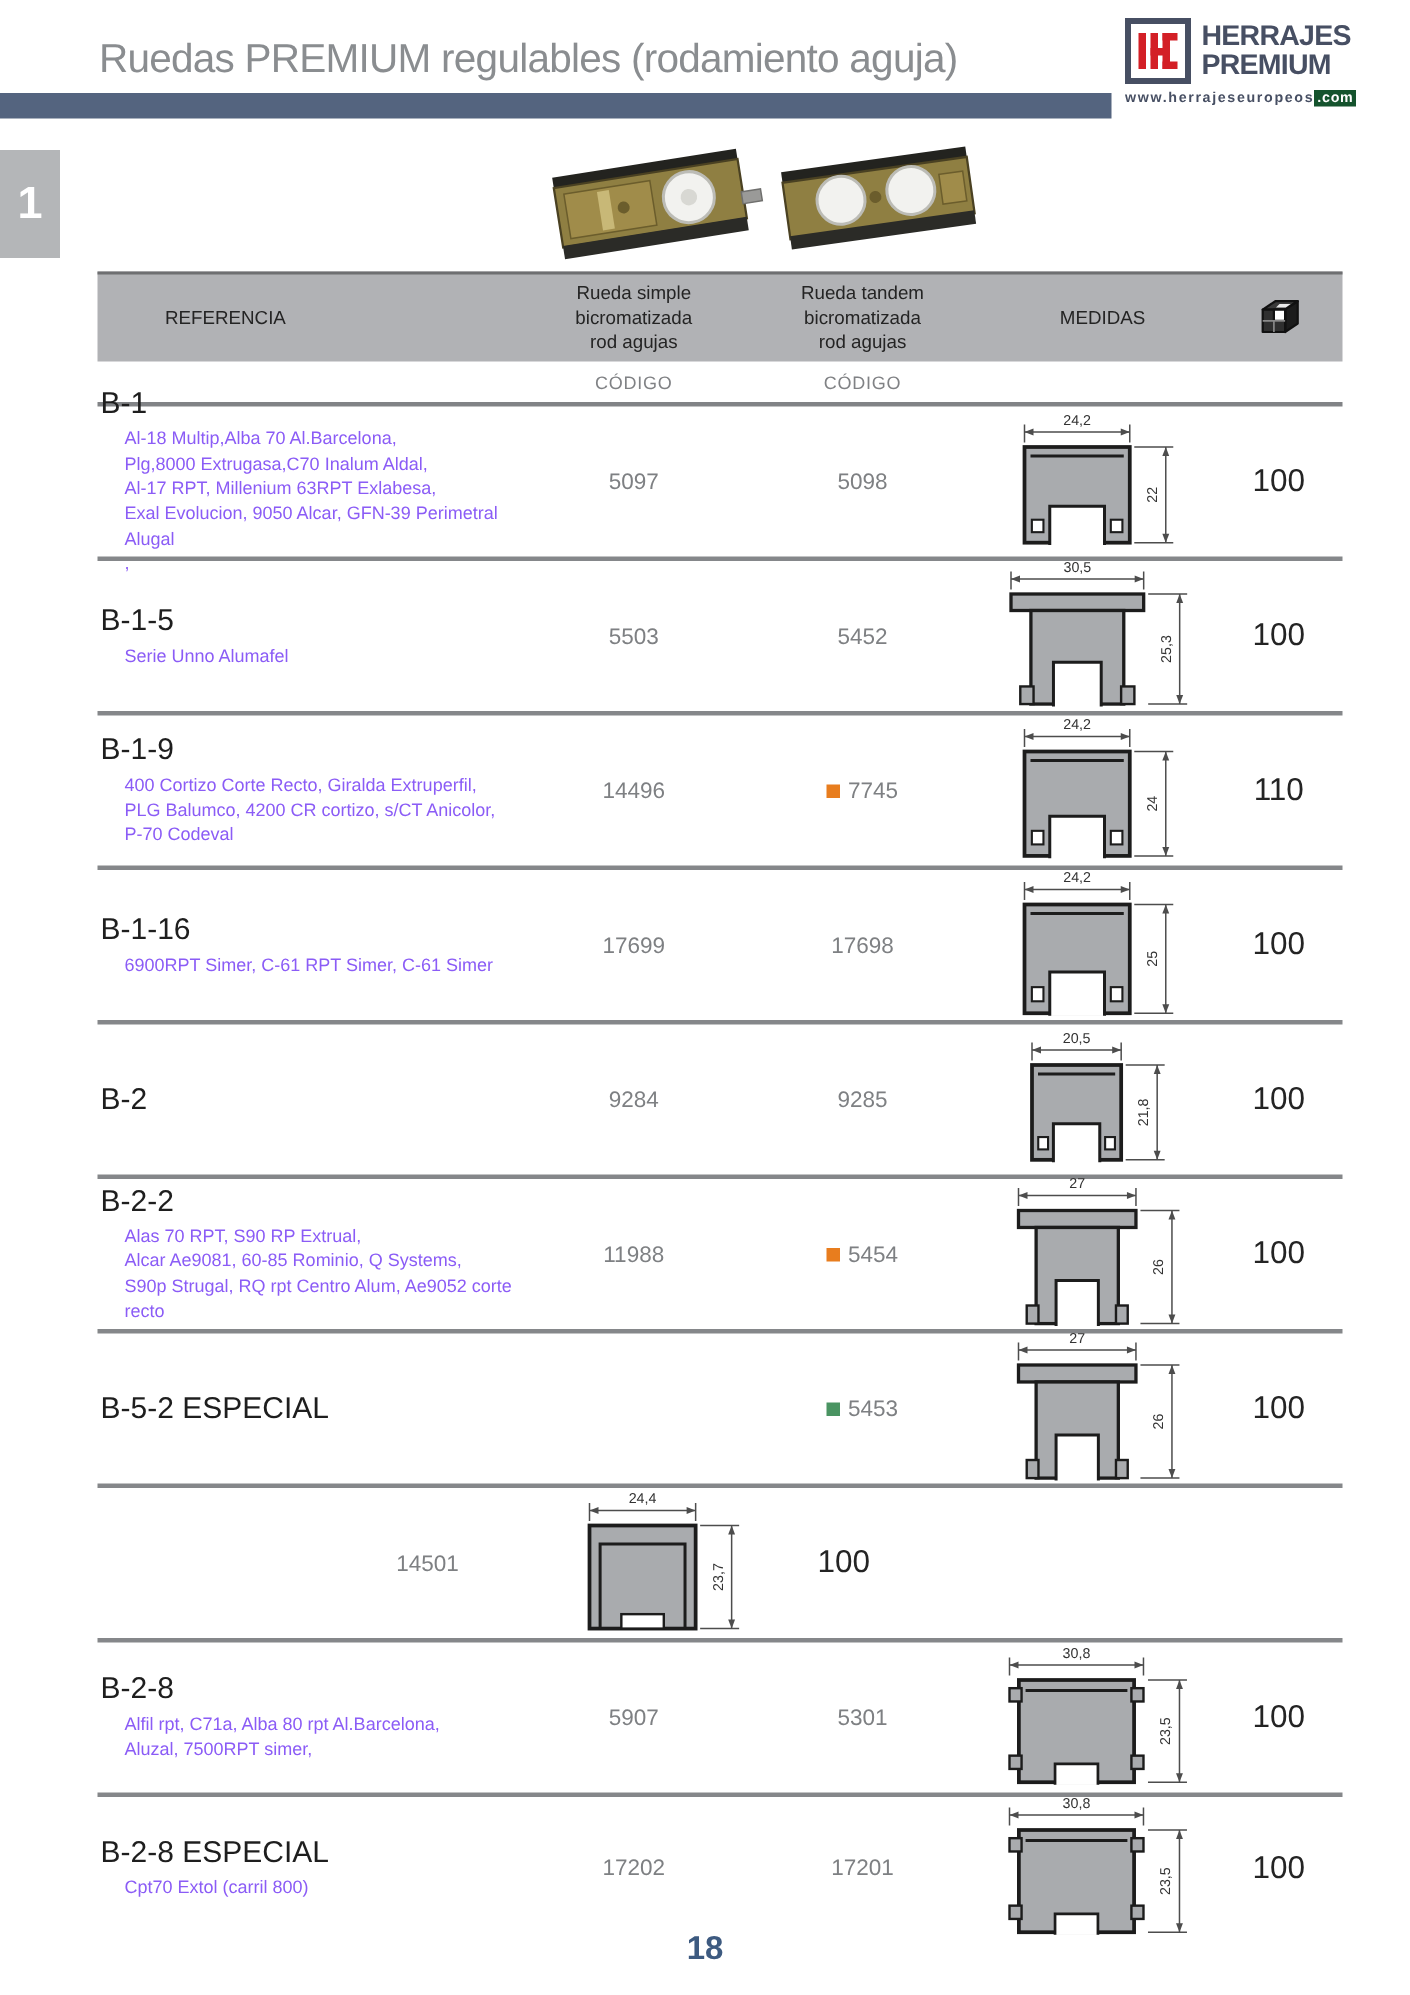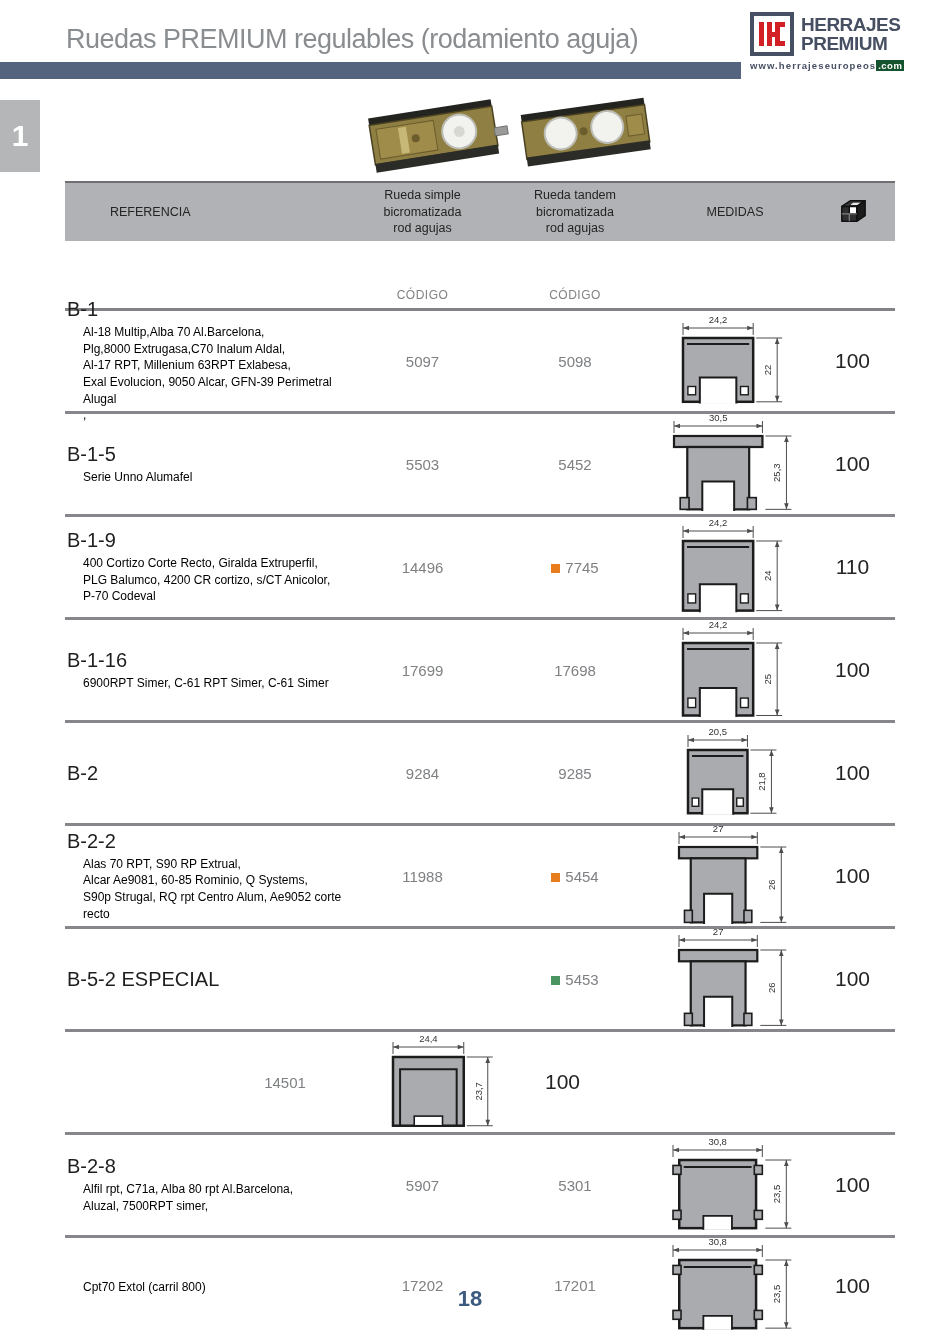--- a/index.html
+++ b/index.html
@@ -27,28 +27,28 @@
   .table{position:absolute;left:65px;top:181px;width:830px;}
   .thead{display:flex;background:#b1b2b5;border-top:2px solid #6e6f71;height:58px;align-items:center;}
   .th{font-size:12.5px;color:#242424;text-align:center;white-space:pre-line;line-height:1.35;}
   .c-ref{width:290px;box-sizing:border-box;}
   .c-simple{width:135px;}
   .c-tandem{width:170px;}
   .c-draw{width:150px;}
   .c-qty{width:85px;}
   .th.c-ref{text-align:left;padding-left:45px;}
   .th.c-qty{display:flex;justify-content:center;align-items:center;}
-  .codigo-row{display:flex;height:27px;align-items:center;border-bottom:3px solid #818386;margin-top:40px;}
+  .codigo-row{display:flex;height:27px;align-items:center;border-bottom:3px solid #818386;}
   .codigo{font-size:12px;color:#808285;text-align:center;letter-spacing:.5px;}
 
   .row{display:flex;align-items:center;height:103px;border-bottom:3px solid #85878a;box-sizing:border-box;}
   .row:last-child{height:95px;border-bottom:none;}
   .ref-cell{width:290px;box-sizing:border-box;padding-left:2px;}
   .ref-title{font-size:20px;color:#1e1e1e;}
-  .ref-desc{font-size:12px;color:#000000;line-height:1.38;white-space:pre-line;
+  .ref-desc{font-size:12px;color:#8b5cf6;line-height:1.38;white-space:pre-line;
         padding-left:16px;margin-top:3px;}
   .code-cell{font-size:15px;color:#7e8083;text-align:center;}
   .marker{display:inline-block;width:9px;height:9px;margin-right:5px;}
   .draw-cell{display:flex;justify-content:center;align-items:flex-end;}
   .qty-cell{font-size:21px;color:#242424;text-align:center;}
 
   .footer{position:absolute;left:0;top:1286px;width:940px;text-align:center;
         font-size:22px;font-weight:bold;color:#3d5a80;}
 </style>
 </head>
@@ -405,20 +405,21 @@
               <line x1="123.32" y1="26" x2="123.32" y2="94.14999999999999" stroke="#4d4d4d" stroke-width="1"></line>
               <polygon points="123.32,26 121.02,32 125.61999999999999,32" fill="#4d4d4d"></polygon>
               <polygon points="123.32,94.14999999999999 121.02,88.14999999999999 125.61999999999999,88.14999999999999" fill="#4d4d4d"></polygon>
               <text transform="translate(117.32,60.074999999999996) rotate(-90)" text-anchor="middle" font-size="9.5" fill="#333">23,5</text>
             </svg>
           </div>
           <div class="cell qty-cell c-qty">100</div>
         </div>
         <div class="row">
           <div class="cell ref-cell c-ref">
+            <div class="ref-title">B-2-8 ESPECIAL</div>
             <div class="ref-desc">Cpt70 Extol (carril 800)</div>
           </div>
           <div class="cell code-cell c-simple"><span>17202</span></div>
           <div class="cell code-cell c-tandem"><span>17201</span></div>
           <div class="cell draw-cell c-draw">
             <svg width="144" height="103" viewBox="0 0 144 103" font-family="Liberation Sans, sans-serif">
               <rect x="16.2524" y="26" width="76.81519999999999" height="68.14999999999999" fill="#a9abae" stroke="#1c1c1c" stroke-width="2.5"></rect>
               <rect x="10" y="31.451999999999998" width="8.038799999999998" height="8.859499999999999" fill="#a9abae" stroke="#1c1c1c" stroke-width="1.6"></rect>
               <rect x="91.2812" y="31.451999999999998" width="8.038799999999998" height="8.859499999999999" fill="#a9abae" stroke="#1c1c1c" stroke-width="1.6"></rect>
               <rect x="10" y="76.43099999999998" width="8.038799999999998" height="8.859499999999999" fill="#a9abae" stroke="#1c1c1c" stroke-width="1.6"></rect>

